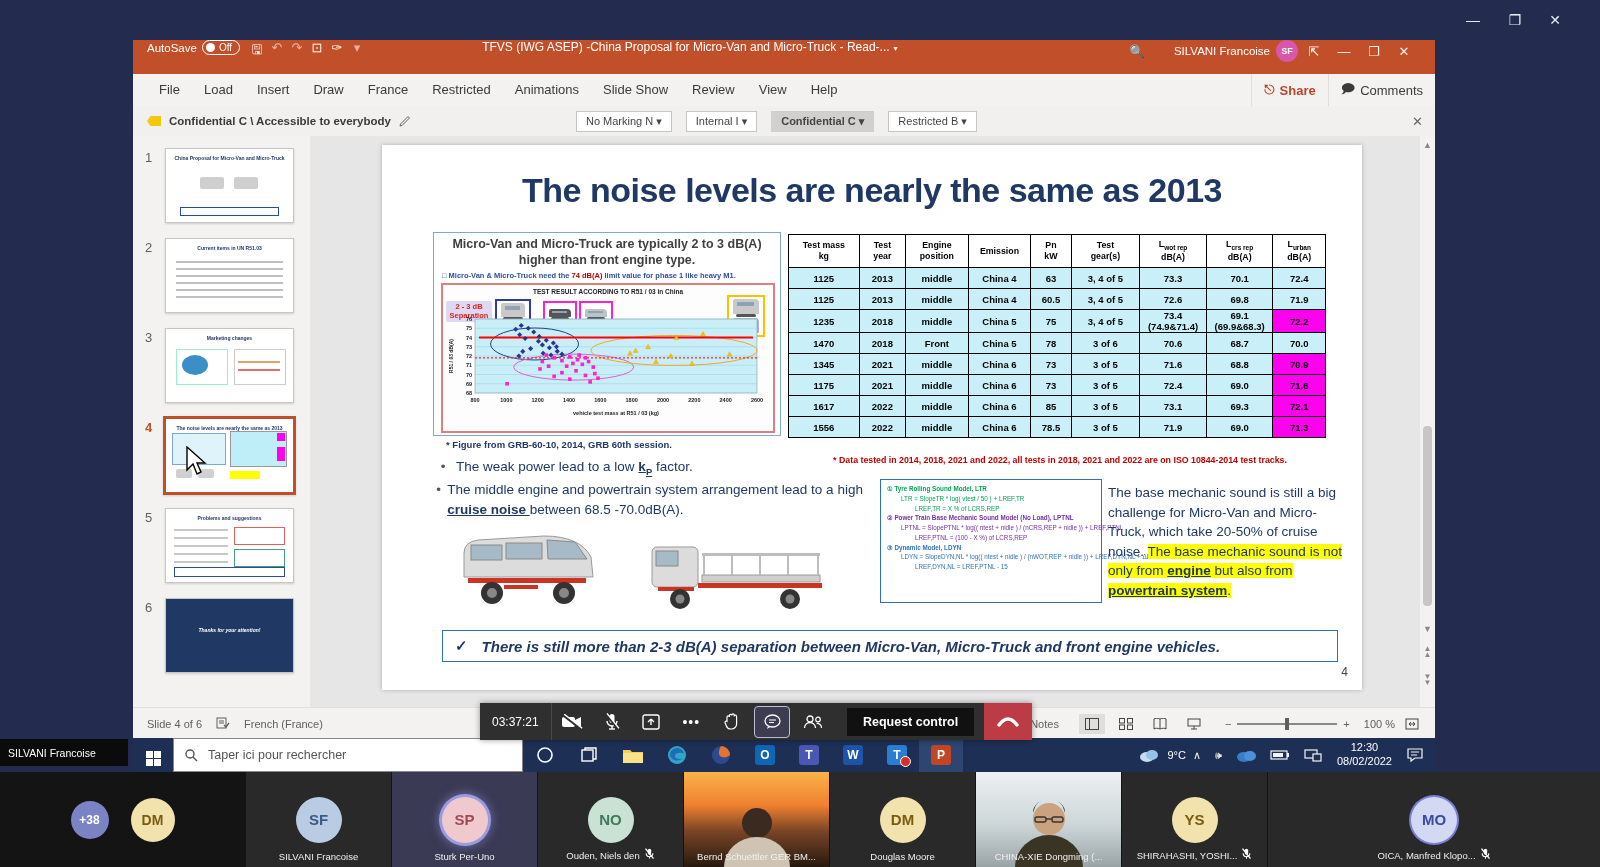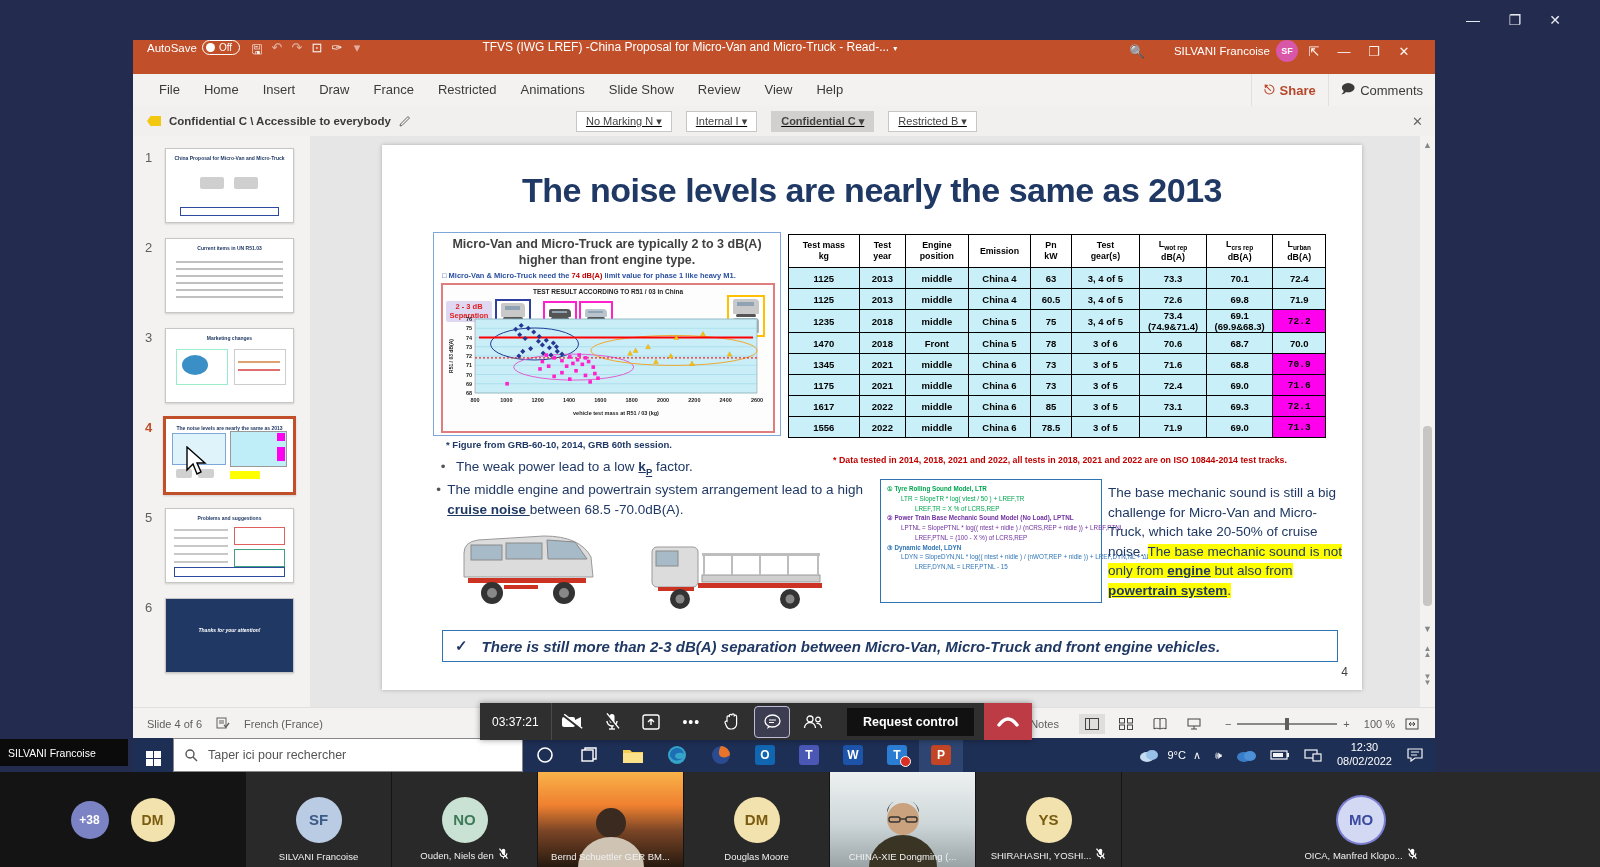--- a/index.html
+++ b/index.html
@@ -24,21 +24,21 @@
   .menu-item{padding:8px 12px;font-size:13px;line-height:32px;}
   .menu-right{margin-left:auto;display:flex;align-items:center;}
   .share-btn,.comments-btn{display:flex;align-items:center;font-size:13px;padding:0 12px;border-left:1px solid #e1dfdd;height:32px;}
   .share-btn{color:#b7472a;font-weight:bold;}
   .comments-btn{color:#3b3a39;}
   
   #class-bar{left:133px;top:106px;width:1302px;height:30px;background:#f1f0ef;border-bottom:1px solid #be185d;display:flex;align-items:center;}
   .tag-ico{width:14px;height:10px;background:#f2c811;clip-path:polygon(0 50%,25% 0,100% 0,100% 100%,25% 100%);margin:0 8px 0 14px;}
   #class-label{font-size:11.5px;font-weight:bold;color:#3b3a39;}
   .pencil{width:12px;height:12px;margin-left:8px;}
-  #class-options{display:flex;margin-left:165px;text-decoration:underline;}
+  #class-options{display:flex;margin-left:165px;}
   .class-opt{font-size:11px;color:#444;border:1px solid #c8c6c4;background:#fff;padding:3px 9px;margin-right:14px;white-space:nowrap;}
   .class-opt.sel{background:#d2d0ce;border-color:#d2d0ce;font-weight:bold;}
   .class-close{margin-left:auto;margin-right:12px;color:#666;font-size:13px;}
   
   #thumb-panel{left:133px;top:136px;width:177px;height:571px;background:#f3f2f1;overflow:hidden;}
   .thumb{position:relative;margin:12px 10px 12px 0;height:78px;}
   .thumb-num{position:absolute;left:12px;top:2px;font-size:13px;color:#605e5c;}
   .thumb-num.cur{color:#c14f29;font-weight:bold;}
   .thumb-box{position:absolute;left:32px;top:0;width:127px;height:73px;background:#fff;border:1px solid #c8c6c4;box-shadow:0 1px 2px rgba(0,0,0,.15);overflow:hidden;}
   .thumb-box.sel{border:3px solid #c14f29;left:30px;top:-2px;}
@@ -75,21 +75,21 @@
   #veh-truck{left:256px;top:372px;}
   #models-box{left:498px;top:334px;width:222px;height:124px;border:1px solid #2e74b5;padding:4px 2px 2px 6px;box-sizing:border-box;}
   .mline{font-size:6.3px;line-height:1.55;white-space:nowrap;}
   #right-text{left:726px;top:338px;width:234px;font-size:13.5px;color:#1f3864;line-height:1.45;}
   #right-text .hl{background:#ffff00;}
   #data-table{left:406px;top:89px;}
   table.noise{border-collapse:collapse;table-layout:fixed;width:538px;}
   table.noise th,table.noise td{border:1px solid #000;text-align:center;padding:0 1px;}
   table.noise th{background:#fff;font-size:8.8px;line-height:1.2;height:32px;color:#000;}
   table.noise td{background:#c9f0f8;font-size:9.5px;font-weight:bold;height:20px;color:#000;}
-  td.mag{background:#ff00ee !important;color:#1a1464;font-family:Liberation Mono, monospace;}
+  td.mag{background:#ff00ee !important;color:#1a1464;}
   td.front{color:#ff0000;}
   #table-foot{left:410px;top:310px;width:536px;text-align:center;font-size:8.8px;font-weight:bold;color:#c00000;}
   #conclusion{left:60px;top:485px;width:894px;height:30px;border:1.5px solid #2e74b5;display:flex;align-items:center;
               font-size:15px;font-style:italic;font-weight:bold;color:#1f3864;}
   #conclusion .chk{margin:0 14px 0 12px;font-style:normal;}
   #page-num{right:14px;top:520px;font-size:12px;color:#404040;}
   
   #status{left:133px;top:707px;width:1302px;height:31px;background:#f3f2f1;border-top:1px solid #e1dfdd;display:flex;align-items:center;color:#605e5c;font-size:11px;}
   .st-item{margin-left:14px;white-space:nowrap;}
   .views{margin-left:auto;display:flex;align-items:center;}
@@ -155,36 +155,36 @@
           <span class="autosave-dot"></span>
           <span>Off</span>
         </span>
     </span>
     <span class="tb-ico">🖫</span>
     <span class="tb-ico dim">↶</span>
     <span class="tb-ico dim">↷</span>
     <span class="tb-ico">⊡</span>
     <span class="tb-ico">✑</span>
     <span class="tb-ico dim">▾</span>
-    <span id="ppt-doc-title"><span>TFVS (IWG LREF) -China Proposal for Micro-Van and Micro-Truck - Read-...</span><span class="caret">▾</span></span>
+    <span id="ppt-doc-title"><span>TFVS (IWG ASEP) -China Proposal for Micro-Van and Micro-Truck - Read-...</span><span class="caret">▾</span></span>
     <span style="margin-left:auto" class="tb-item">
       <span class="tb-ico" style="margin-right:26px">🔍</span>
       <span>SILVANI Francoise</span>
       <span class="sf-avatar">SF</span>
       <span class="tb-ico">⇱</span>
       <span class="tb-ico" style="margin-left:10px">—</span>
       <span class="tb-ico" style="margin-left:10px">❐</span>
       <span class="tb-ico" style="margin:0 14px 0 10px">✕</span>
     </span>
   </div>
 
   <div class="abs" id="ppt-menu">
     <div id="menu-items" style="display:flex;margin-left:14px">
         <div class="menu-item">File</div>
-        <div class="menu-item">Home</div>
+        <div class="menu-item">Load</div>
         <div class="menu-item">Insert</div>
         <div class="menu-item">Draw</div>
         <div class="menu-item">France</div>
         <div class="menu-item">Restricted</div>
         <div class="menu-item">Animations</div>
         <div class="menu-item">Slide Show</div>
         <div class="menu-item">Review</div>
         <div class="menu-item">View</div>
         <div class="menu-item">Help</div>
       </div>
@@ -815,20 +815,26 @@
       <div class="circ" style="width:38px;height:38px;background:#7b83c4;color:#fff;font-size:12px">+38</div>
       <div class="circ" style="width: 44px; height: 44px; background: rgb(242, 226, 173); color: rgb(122, 92, 16); font-size: 14px;" id="side-av">DM</div>
     </div>
     <div id="tiles" style="display:flex;flex:1">
         <div class="tile">
           <div class="circ av" style="background: rgb(185, 204, 228); color: rgb(59, 90, 134);">SF</div>
           <div class="nm">
             <span>SILVANI Francoise</span>
           </div>
         </div>
+        <div class="tile speaking">
+          <div class="circ av ring" style="background: rgb(240, 201, 206); color: rgb(160, 74, 86);">SP</div>
+          <div class="nm">
+            <span>Sturk Per-Uno</span>
+          </div>
+        </div>
         <div class="tile">
           <div class="circ av" style="background: rgb(201, 226, 211); color: rgb(62, 122, 88);">NO</div>
           <div class="nm">
             <span>Ouden, Niels den</span>
             <span><svg width="11" height="12" viewBox="0 0 16 18">
                 <rect x="5.5" y="1" width="5" height="9" rx="2.5" fill="#fff"></rect>
                 <path d="M3,8 a5,5 0 0 0 10,0" fill="none" stroke="#fff" stroke-width="1.6"></path>
                 <line x1="8" y1="13" x2="8" y2="16" stroke="#fff" stroke-width="1.6"></line>
                 <line x1="2" y1="1" x2="14" y2="16" stroke="#fff" stroke-width="2"></line>
               </svg></span>

